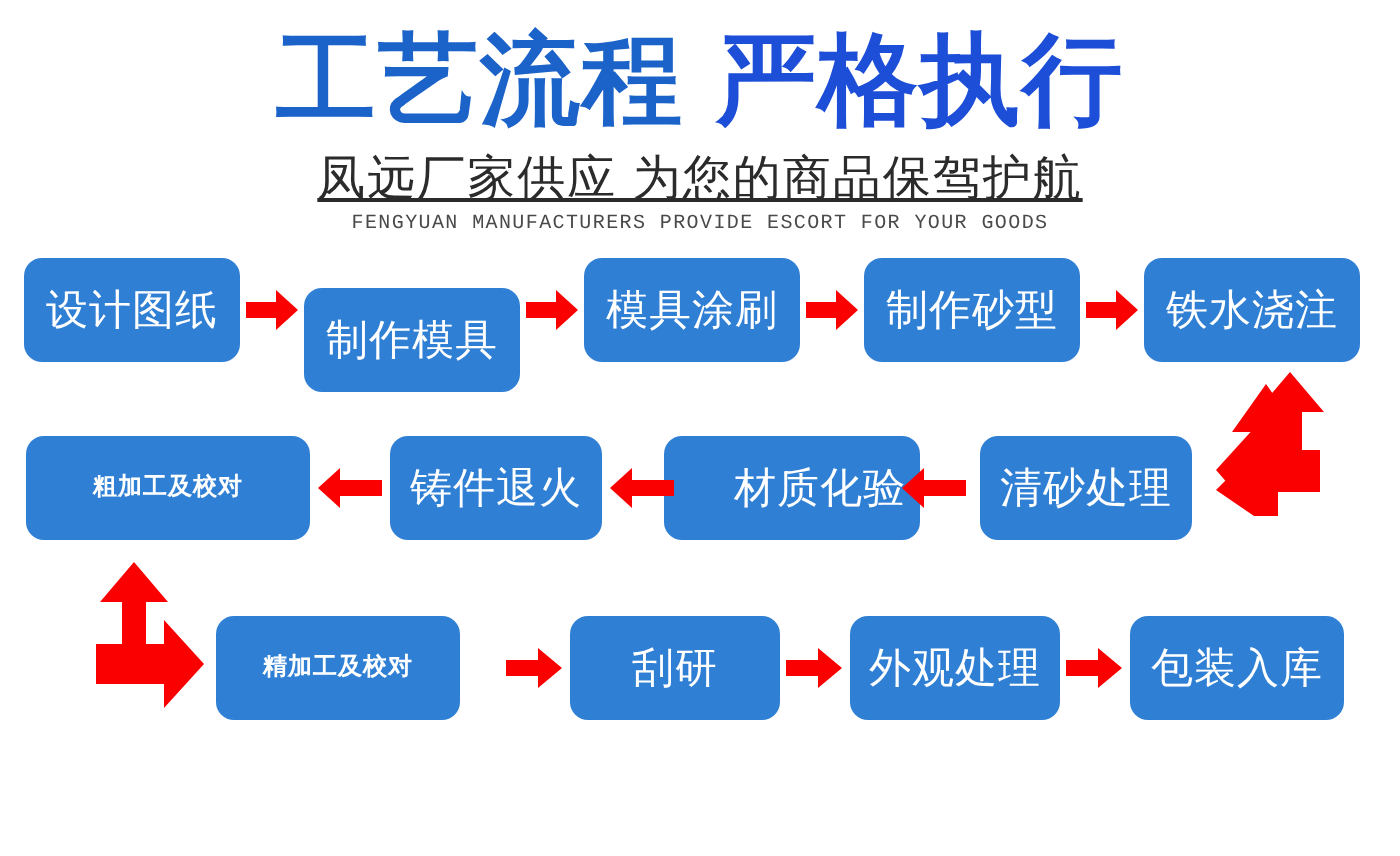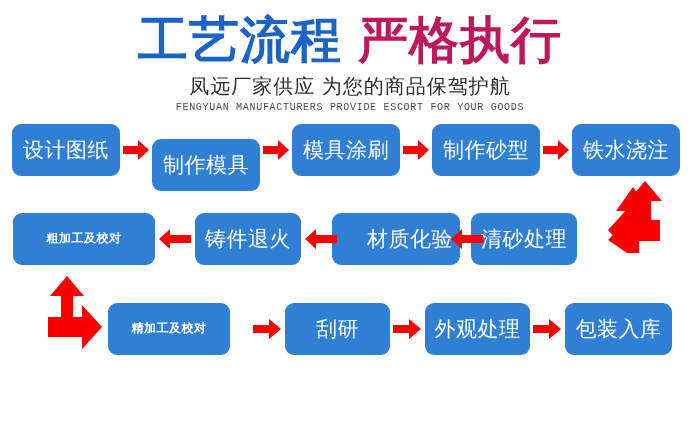--- a/index.html
+++ b/index.html
@@ -21,29 +21,30 @@
     padding-top: 14px;
   }
   #title-line {
     font-size: 50px;
     font-weight: bold;
     line-height: 1.05;
     letter-spacing: 1px;
     white-space: nowrap;
   }
   .title-blue { color: #1b63c9; }
-  .title-black { color: #be185d; }
+  .title-black { color: #1d4ed8; }
   .title-gap { display: inline-block; width: 16px; }
 
   #subtitle-cn {
-    font-size: 20px;
+    font-size: 24px;
     color: #2b2b2b;
     margin-top: 6px;
     letter-spacing: 1px;
     white-space: nowrap;
+    text-decoration: underline;
   }
   #subtitle-en {
     font-family: Liberation Mono, monospace;
     font-size: 10px;
     color: #4a4a4a;
     letter-spacing: 0.7px;
     margin-top: 2px;
     white-space: nowrap;
   }
 
@@ -110,21 +111,21 @@
   </span>
   <span class="arrow" style="left:543px; top:27px;">
     <svg width="26" height="20" viewBox="0 0 26 20">
         <path d="M0 6 L15 6 L15 0 L26 10 L15 20 L15 14 L0 14 Z" fill="#fa0000"></path>
       </svg>
   </span>
 
   <div class="node wide" style="left:13px;  top:100px; width:142px; height:52px;">粗加工及校对</div>
   <div class="node" style="left:195px; top:100px; width:106px; height:52px;">铸件退火</div>
   <div class="node" style="left:332px; top:100px; width:128px; height:52px;padding-left:28px;">材质化验</div>
-  <div class="node" style="left:471px; top:100px; width:106px; height:52px;">清砂处理</div>
+  <div class="node" style="left:490px; top:100px; width:106px; height:52px;">清砂处理</div>
 
   <span class="arrow" style="left:159px; top:116px;">
     <svg width="32" height="20" viewBox="0 0 32 20">
         <path d="M32 6 L11 6 L11 0 L0 10 L11 20 L11 14 L32 14 Z" fill="#fa0000"></path>
       </svg>
   </span>
   <span class="arrow" style="left:305px; top:116px;">
     <svg width="32" height="20" viewBox="0 0 32 20">
         <path d="M32 6 L11 6 L11 0 L0 10 L11 20 L11 14 L32 14 Z" fill="#fa0000"></path>
       </svg>

